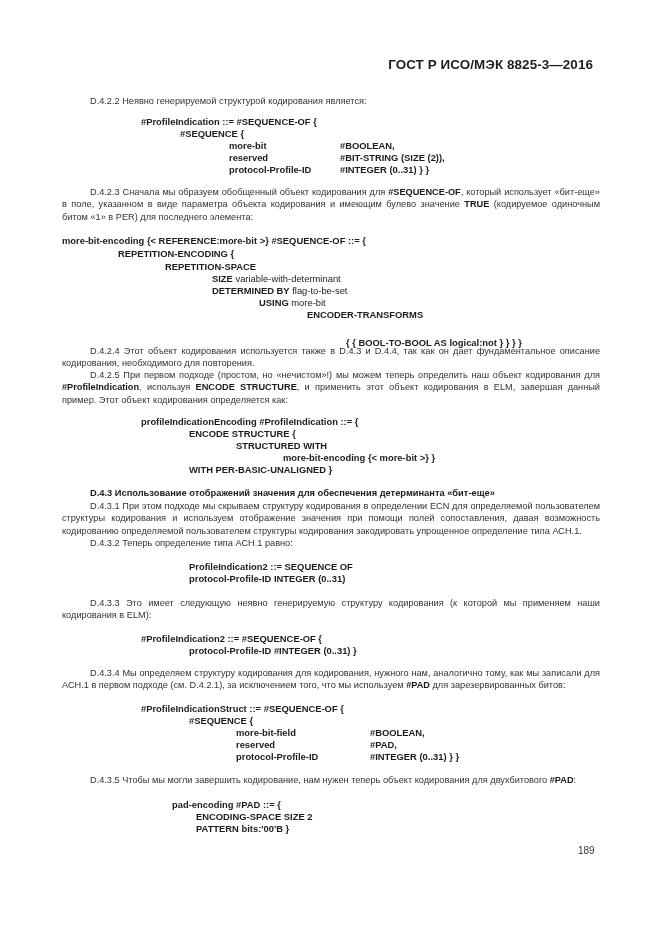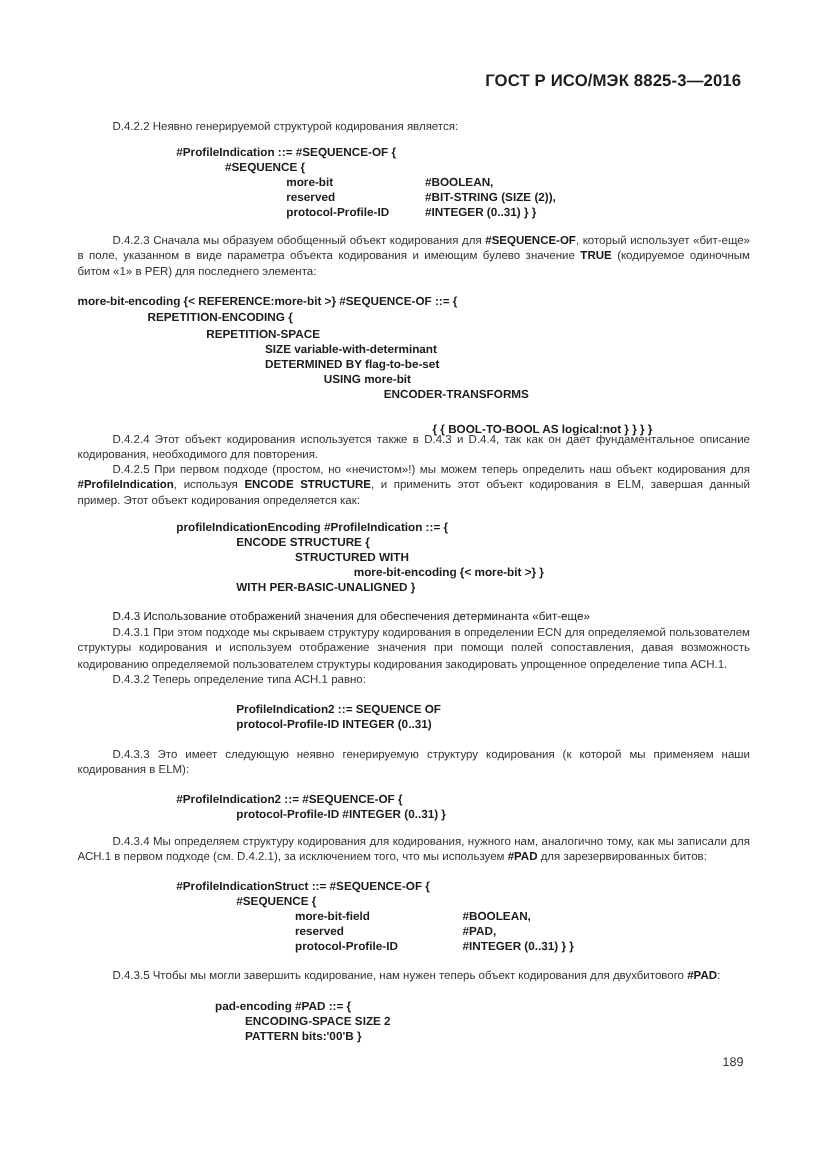--- a/index.html
+++ b/index.html
@@ -3,22 +3,22 @@
   <meta charset="utf-8">
   <style>
     html, body { margin: 0; padding: 0; background: #ffffff; }
     body { width: 661px; height: 935px; position: relative; overflow: hidden;
            font-family: "Liberation Sans", sans-serif; color: #2a2a2a; }
     .page { position: absolute; left: 0; top: 0; width: 661px; height: 840px; background: #fff; }
     .hdr { position: absolute; right: 68px; top: 57px; font-weight: bold; font-size: 13.4px; color: #1e1e1e; letter-spacing: 0.1px; }
     .p { position: absolute; font-size: 9.2px; line-height: 12.3px; color: #333; text-align: justify; }
     .p b { color: #1a1a1a; }
     .line { position: absolute; font-size: 9.4px; white-space: nowrap; color: #1c1c1c; font-weight: bold; }
-    .line .n { font-weight: bold; }
-    .head { position: absolute; font-size: 9.3px; font-weight: normal; color: #1c1c1c; white-space: nowrap; }
+    .line .n { font-weight: normal; }
+    .head { position: absolute; font-size: 9.3px; font-weight: bold; color: #1c1c1c; white-space: nowrap; }
     .pgnum { position: absolute; left: 578px; top: 845px; font-size: 10px; color: #333; }
     .ind { text-indent: 28px; }
   </style>
 </head>
 <body>
 
 <div class="page">
 
   <div class="hdr">ГОСТ Р ИСО/МЭК 8825-3—2016</div>
 

